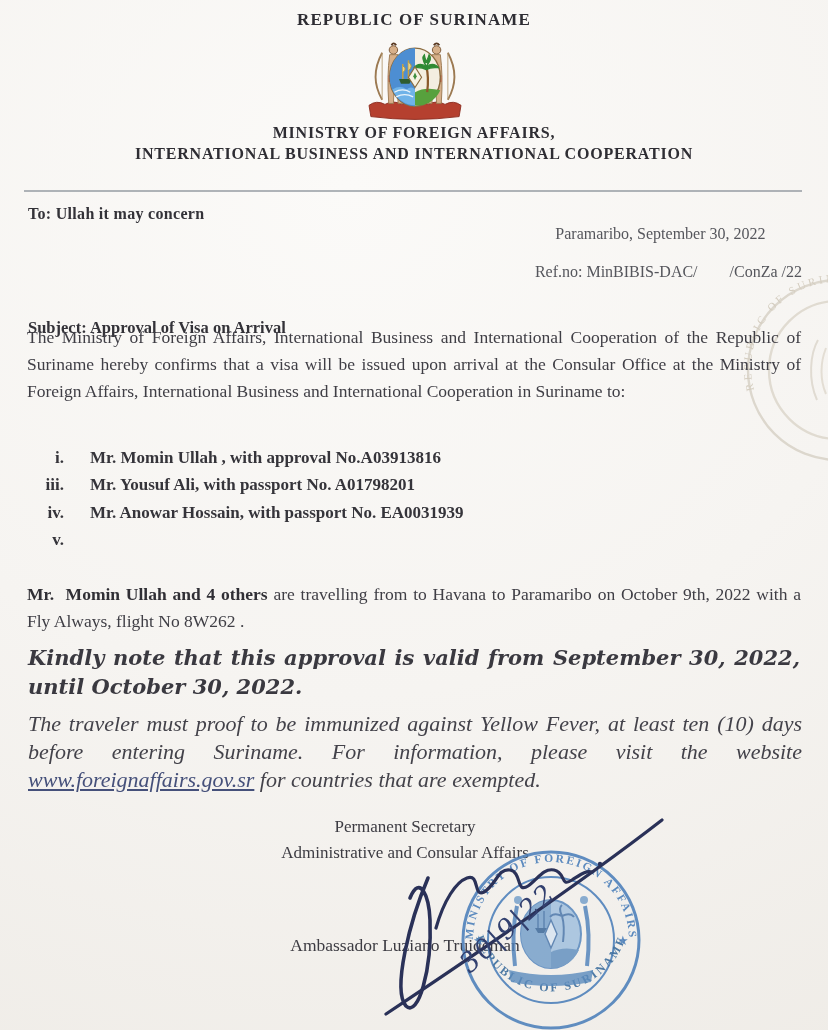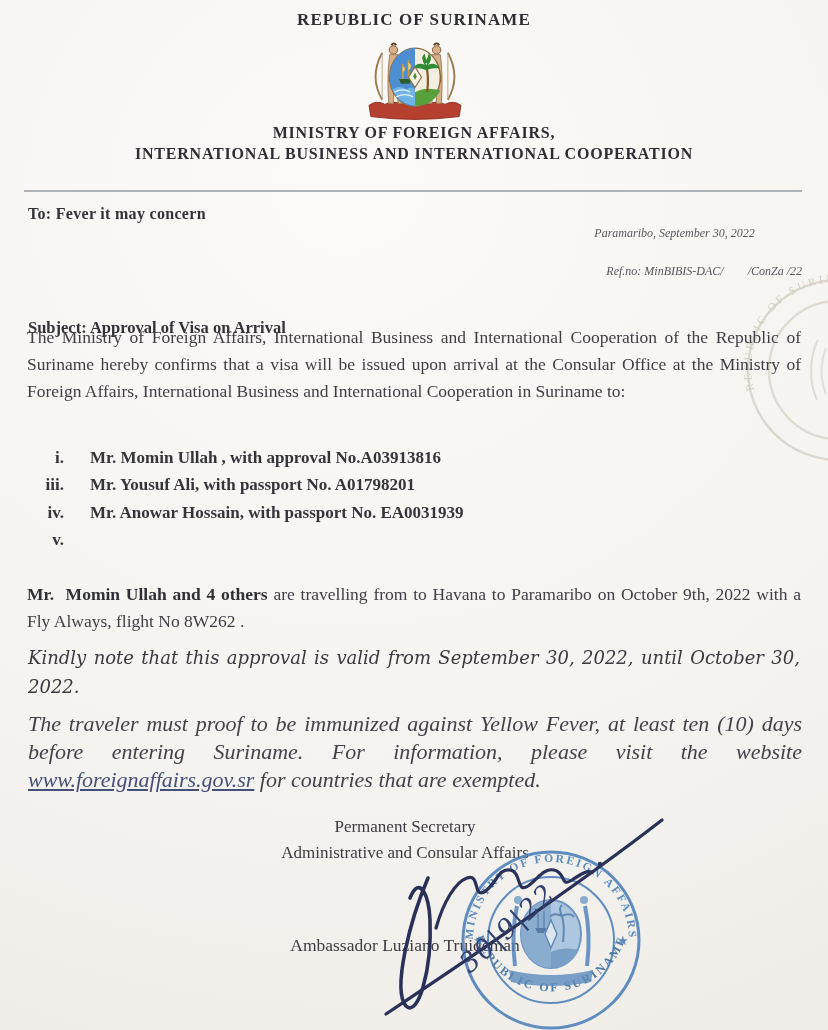--- a/index.html
+++ b/index.html
@@ -10,31 +10,31 @@
       radial-gradient(130% 95% at 42% 18%, #fbfaf8 0%, #f6f4f1 52%, #efece7 100%);
   }
   .abs{position:absolute;}
   .center{left:0; right:0; text-align:center;}
   .hdr{font-weight:bold; color:#2e2d33;}
   .country{top:10px; font-size:17px; letter-spacing:1.1px;}
   .min1{top:124px; font-size:16px; letter-spacing:.8px;}
   .min2{top:145px; font-size:16px; letter-spacing:.8px;}
   .divider{top:190px; left:24px; width:778px; height:2px; background:#8f959d; opacity:.7;}
   .toline{top:205px; left:28px; font-size:16px; font-weight:bold; color:#333238; letter-spacing:.3px;}
-  .meta{top:224px; right:26px; text-align:left; font-size:12px; color:#55565c; line-height:19px; white-space:pre;font-style:italic;}
+  .meta{top:224px; right:26px; text-align:center; font-size:16px; color:#55565c; line-height:19px; white-space:pre;}
   .subject{top:294px; left:28px; font-size:16.5px; font-weight:bold; color:#333238;margin-top:24px;}
   .para{left:27px; width:774px; font-size:17.5px; line-height:27px; text-align:justify;}
   .intro{top:324px;}
   .list{top:444px; left:28px; width:774px;}
   .lrow{display:flex; font-weight:bold; color:#35343a; font-size:17px; line-height:27.4px;}
   .lnum{width:36px; text-align:right; margin-right:26px;}
   .travel{top:581px;}
   .travel-b{font-weight:bold; color:#302f35; white-space:pre-wrap;}
   .kindly{top:644px; left:28px; width:772px; font-family:"DejaVu Serif", serif;
-          font-weight:normal; font-style:italic; font-size:18px; line-height:28.5px;
+          font-weight:bold; font-style:italic; font-size:21px; line-height:28.5px;
           color:#3a3940; text-align:justify;}
   .yellow{top:710px; left:28px; width:774px; font-style:italic; font-size:22px;
           line-height:28px; text-align:justify; color:#43424a;}
   .weblink{color:#45507a; text-decoration:underline; cursor:pointer;}
   .sigblock{top:814px; left:170px; width:470px; text-align:center; font-size:17px;
             line-height:26px; color:#3c3b42; z-index:1;}
   .signame{margin-top:66px; font-size:17.5px;}
   .emboss{top:268px; left:722px; width:106px; height:205px; z-index:0; opacity:.85;}
   .emblem{top:37px; left:354px; width:122px; height:86px;}
   .stamp{top:842px; left:451px; width:200px; height:196px; z-index:2;}
@@ -105,21 +105,21 @@
 
       <polygon points="65,31 72,42 65,53 58,42" fill="#f7f2e2" stroke="#8a6b3f" stroke-width="1.2"></polygon>
       <polygon points="65,37 66.8,41 65,45 63.2,41" fill="#3f8f3f"></polygon>
     </g>
   </svg>
 
   <div class="abs center hdr min2 z1">INTERNATIONAL BUSINESS AND INTERNATIONAL COOPERATION</div>
   <div class="abs center hdr min1 z1">MINISTRY OF FOREIGN AFFAIRS,</div>
   <div class="abs divider"></div>
 
-  <div class="abs toline z1">To: Fever it may concern</div>
+  <div class="abs toline z1">To: Ullah it may concern</div>
   <div class="abs meta z1"><span>Paramaribo, September 30, 2022</span><br>
     <span>Ref.no: MinBIBIS-DAC/        /ConZa /22</span>
   </div>
 
   <div class="abs subject z1">Subject: Approval of Visa on Arrival</div>
 
   <div class="abs para intro z1">The Ministry of Foreign Affairs, International Business and International Cooperation of the Republic of Suriname hereby confirms that a visa will be issued upon arrival at the Consular Office at the Ministry of Foreign Affairs, International Business and International Cooperation in Suriname to:</div>
 
   <div class="abs list z1">
     <div class="lrow">

